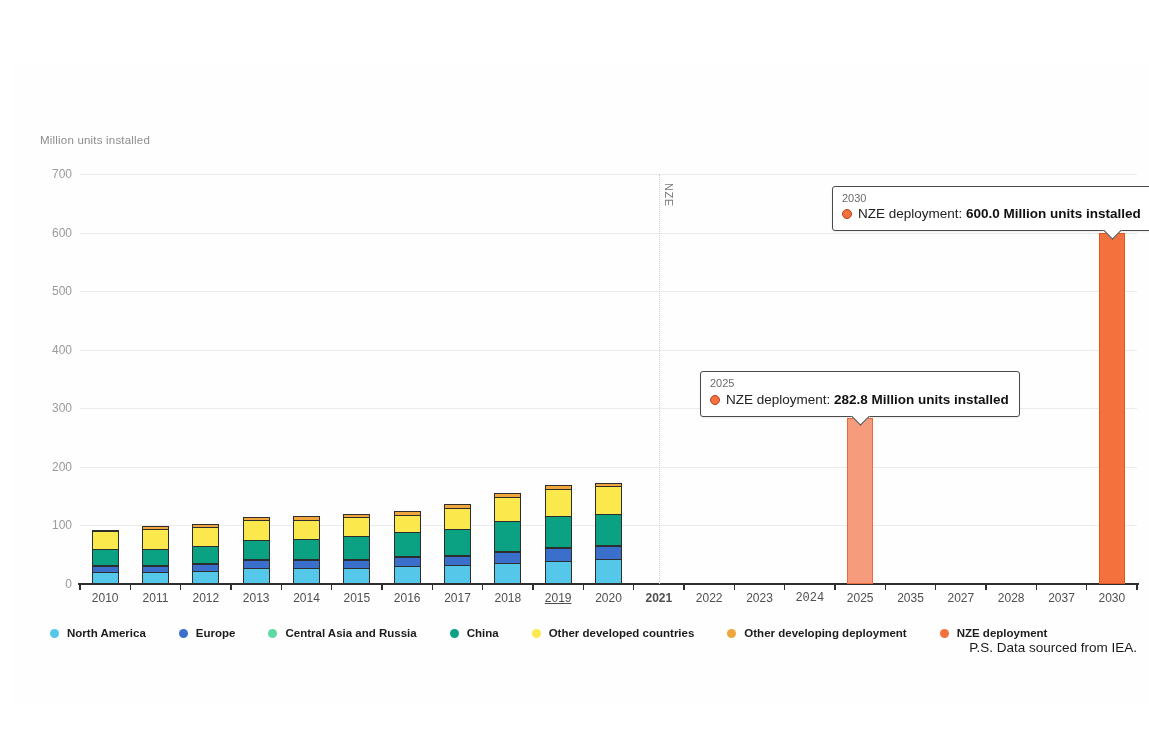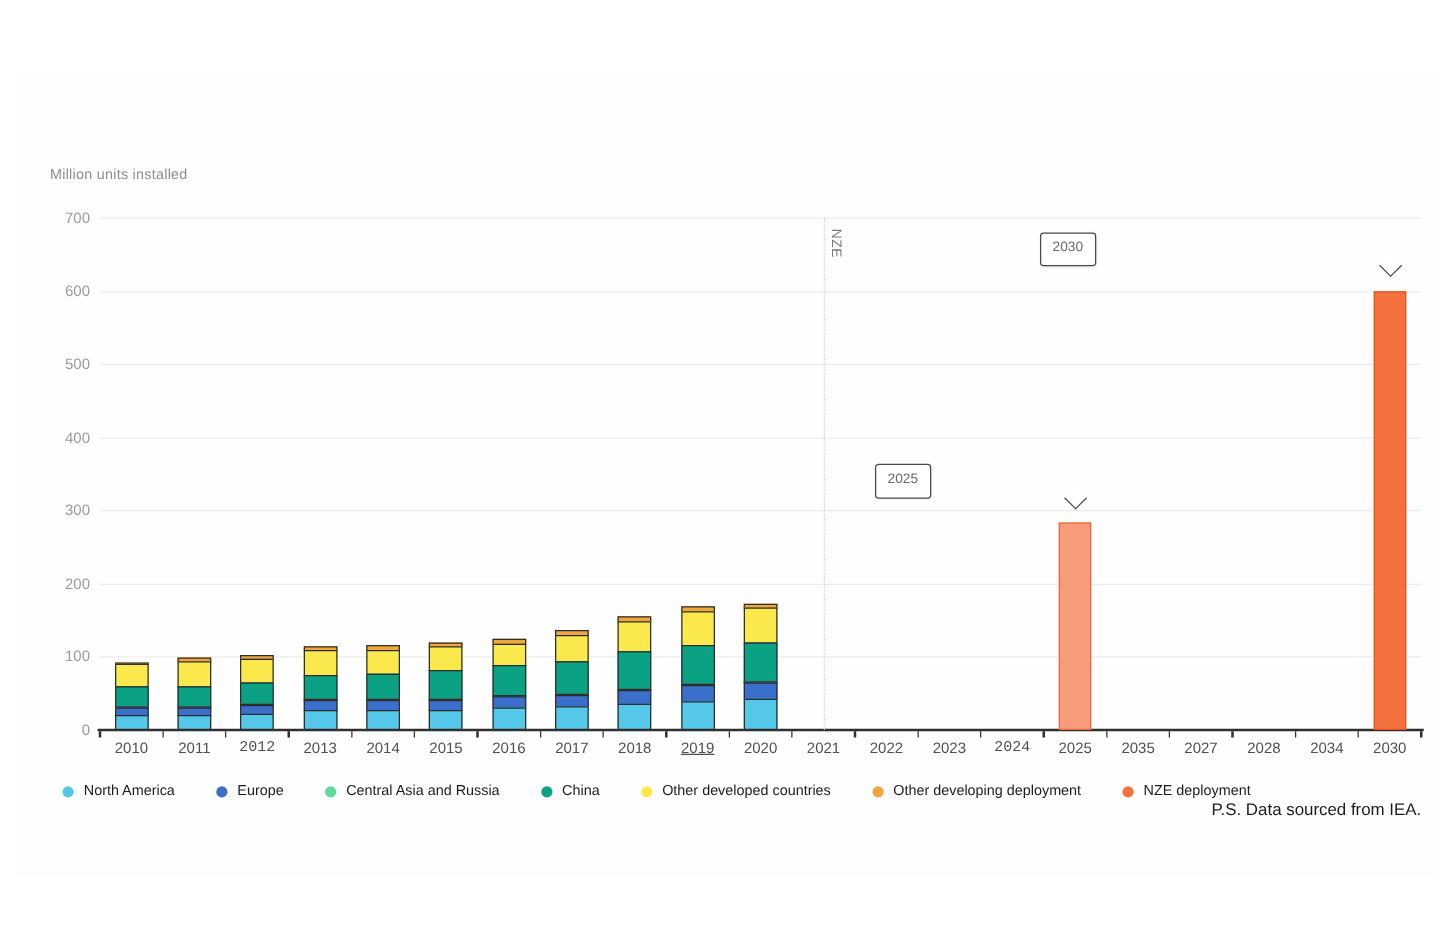--- a/index.html
+++ b/index.html
@@ -27,21 +27,21 @@
   .tt-year{font-size:11px;color:#6b6b6b;line-height:1.35;}
   .tt-line{display:flex;align-items:center;gap:6px;font-size:13.5px;color:#222;line-height:1.3;}
   .tt-dot{width:10px;height:10px;border-radius:50%;background:#f4703c;border:1.5px solid #b5431c;box-sizing:border-box;flex:0 0 auto;}
   .tt-value{font-weight:700;color:#111;}
   .tt-caret{position:absolute;bottom:-7px;width:12px;height:12px;background:#ffffff;transform:rotate(45deg);
             border-right:1.5px solid #4a4a4a;border-bottom:1.5px solid #4a4a4a;}
 
   .legend{position:absolute;left:38px;top:565px;display:flex;align-items:center;gap:33px;}
   .legend-item{display:flex;align-items:center;gap:8px;cursor:pointer;}
   .legend-dot{width:9px;height:9px;border-radius:50%;flex:0 0 auto;}
-  .legend-label{font-size:11.5px;font-weight:400;color:#1c1c1c;}
+  .legend-label{font-size:11.5px;font-weight:700;color:#1c1c1c;}
 
   .ps-note{position:absolute;right:24px;top:578px;font-size:13.5px;color:#1b1b1b;}
 </style>
 </head>
 <body>
 
 <div class="screen">
   <div class="chart-card">
 
     <div class="y-axis-title">Million units installed</div>
@@ -80,38 +80,38 @@
         <div class="x-tick" style="left: 771.917px; top: 523px;"></div>
         <div class="x-tick" style="left: 822.25px; top: 523px;"></div>
         <div class="x-tick" style="left: 872.583px; top: 523px;"></div>
         <div class="x-tick" style="left: 922.917px; top: 523px;"></div>
         <div class="x-tick" style="left: 973.25px; top: 523px;"></div>
         <div class="x-tick" style="left: 1023.58px; top: 523px;"></div>
         <div class="x-tick" style="left: 1073.92px; top: 523px;"></div>
         <div class="x-tick" style="left: 1124.25px; top: 523px;"></div>
         <div class="x-tick-label" style="left: 70.1667px; top: 529px;">2010</div>
         <div class="x-tick-label" style="left: 120.5px; top: 529px;">2011</div>
-        <div class="x-tick-label" style="left: 170.833px; top: 529px; font-family: Liberation Mono, monospace;">2012</div>
+        <div class="x-tick-label" style="left: 170.833px; top: 529px;">2012</div>
         <div class="x-tick-label" style="left: 221.167px; top: 529px;">2013</div>
         <div class="x-tick-label" style="left: 271.5px; top: 529px;">2014</div>
         <div class="x-tick-label" style="left: 321.833px; top: 529px;">2015</div>
         <div class="x-tick-label" style="left: 372.167px; top: 529px;">2016</div>
         <div class="x-tick-label" style="left: 422.5px; top: 529px;">2017</div>
         <div class="x-tick-label" style="left: 472.833px; top: 529px;">2018</div>
         <div class="x-tick-label" style="left: 523.167px; top: 529px; text-decoration: underline;">2019</div>
         <div class="x-tick-label" style="left: 573.5px; top: 529px;">2020</div>
-        <div class="x-tick-label" style="left: 623.833px; top: 529px;">2021</div>
+        <div class="x-tick-label" style="left: 623.833px; top: 529px; font-weight: bold;">2021</div>
         <div class="x-tick-label" style="left: 674.167px; top: 529px;">2022</div>
         <div class="x-tick-label" style="left: 724.5px; top: 529px;">2023</div>
         <div class="x-tick-label" style="left: 774.833px; top: 529px; font-family: Liberation Mono, monospace;">2024</div>
         <div class="x-tick-label" style="left: 825.167px; top: 529px;">2025</div>
         <div class="x-tick-label" style="left: 875.5px; top: 529px;">2035</div>
         <div class="x-tick-label" style="left: 925.833px; top: 529px;">2027</div>
         <div class="x-tick-label" style="left: 976.167px; top: 529px;">2028</div>
-        <div class="x-tick-label" style="left: 1026.5px; top: 529px;">2034</div>
+        <div class="x-tick-label" style="left: 1026.5px; top: 529px;">2037</div>
         <div class="x-tick-label" style="left: 1076.83px; top: 529px;">2030</div>
         <div class="bar" style="left: 79.6667px; top: 464.6px; width: 27px; height: 57.4px;">
           <div class="bar-seg" style="height: 11.7143px; background: rgb(85, 199, 233);"></div>
           <div class="bar-seg" style="height: 7.02857px; background: rgb(58, 112, 204);"></div>
           <div class="bar-seg" style="height: 0.585714px; background: rgb(95, 217, 164);"></div>
           <div class="bar-seg" style="height: 16.9857px; background: rgb(11, 161, 131);"></div>
           <div class="bar-seg" style="height: 19.3286px; background: rgb(251, 232, 77);"></div>
           <div class="bar-seg" style="height: 1.75714px; background: rgb(240, 166, 60);"></div>
         </div>
         <div class="bar" style="left: 130px; top: 460.5px; width: 27px; height: 61.5px;">
@@ -196,25 +196,33 @@
         </div>
         <div class="nze-bar" style="left: 835.167px; top: 356.36px; width: 26px; height: 165.64px; background: rgb(246, 155, 123); border: 1.5px solid rgb(236, 106, 61);"></div>
         <div class="nze-bar" style="left: 1086.83px; top: 170.571px; width: 26px; height: 351.429px; background: rgb(244, 112, 60); border: 1.5px solid rgb(226, 87, 31);"></div>
       </div>
 
     <div class="nze-sep" id="nze-sep" style="left: 646.833px; top: 112px; height: 410px;"></div>
     <div class="nze-sep-label" id="nze-sep-label" style="left: 650.833px; top: 121px;">NZE</div>
 
     <div class="tooltip" id="tooltip-2025" style="left: 688px; top: 309.36px;">
       <div class="tt-year">2025</div>
+      <div class="tt-line">
+        <span class="tt-dot" id="tt-dot-2025" style="background: rgb(244, 112, 60);"></span>
+        <span><span>NZE deployment: </span><span class="tt-value">282.8 Million units installed</span></span>
+      </div>
       <div class="tt-caret" id="tt-caret-2025" style="left: 153.167px;"></div>
     </div>
 
     <div class="tooltip" id="tooltip-2030" style="left: 820px; top: 123.571px;">
       <div class="tt-year">2030</div>
+      <div class="tt-line">
+        <span class="tt-dot" id="tt-dot-2030" style="background: rgb(244, 112, 60);"></span>
+        <span><span>NZE deployment: </span><span class="tt-value">600.0 Million units installed</span></span>
+      </div>
       <div class="tt-caret" id="tt-caret-2030" style="left: 272.833px;"></div>
     </div>
 
     <div class="legend" id="legend">
         <div class="legend-item">
           <span class="legend-dot" style="background: rgb(85, 199, 233);"></span>
           <span class="legend-label">North America</span>
         </div>
         <div class="legend-item">
           <span class="legend-dot" style="background: rgb(58, 112, 204);"></span>

